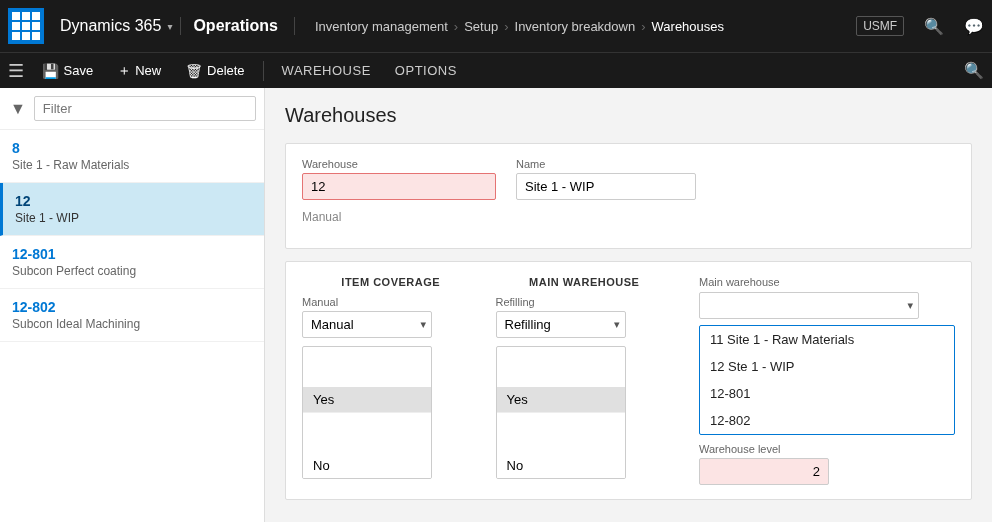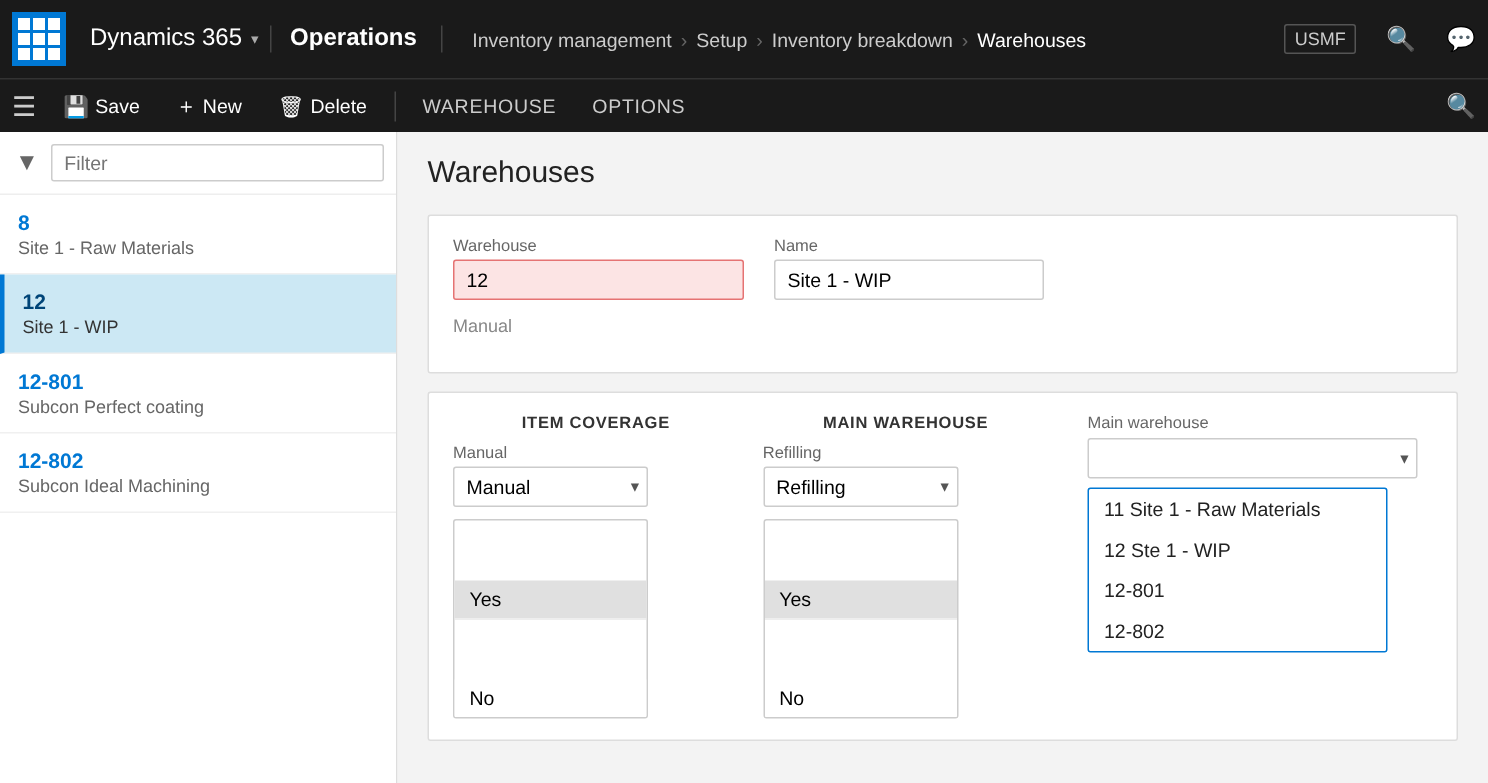--- a/index.html
+++ b/index.html
@@ -207,21 +207,21 @@
       padding: 5px 10px; font-size: 13px;
       cursor: pointer; background: white;
       border-bottom: 1px solid #eee;
       margin-top: 40px;
     }
     .radio-item:last-child { border-bottom: none; }
     .radio-item.selected { background: #e0e0e0; }
     .dropdown-list {
       border: 1px solid #0078d4; border-radius: 2px;
       background: white;
-      width: 200px;
+      width: 256px;
       overflow: hidden;
     }
     .dropdown-item {
       padding: 6px 10px; font-size: 13px;
       cursor: pointer; color: #222;
     }
     .right-col {
       min-width: 240px; padding-left: 10px;
     }
     .main-warehouse-label {
@@ -384,20 +384,24 @@
               <option></option>
             </select>
             <span class="select-arrow">▾</span>
           </div>
           <div class="dropdown-list">
             <div class="dropdown-item">11 Site 1 - Raw Materials</div>
             <div class="dropdown-item">12 Ste 1 - WIP</div>
             <div class="dropdown-item">12-801</div>
             <div class="dropdown-item">12-802</div>
           </div>
+          <div class="warehouse-level-row">
+            <div class="field-label">Warehouse level</div>
+            <input class="wl-input" type="text" value="2" style="">
+          </div>
         </div>
 
       </div>
 
     </div>
   </div>
 
 </div>
 
 </body></html>

